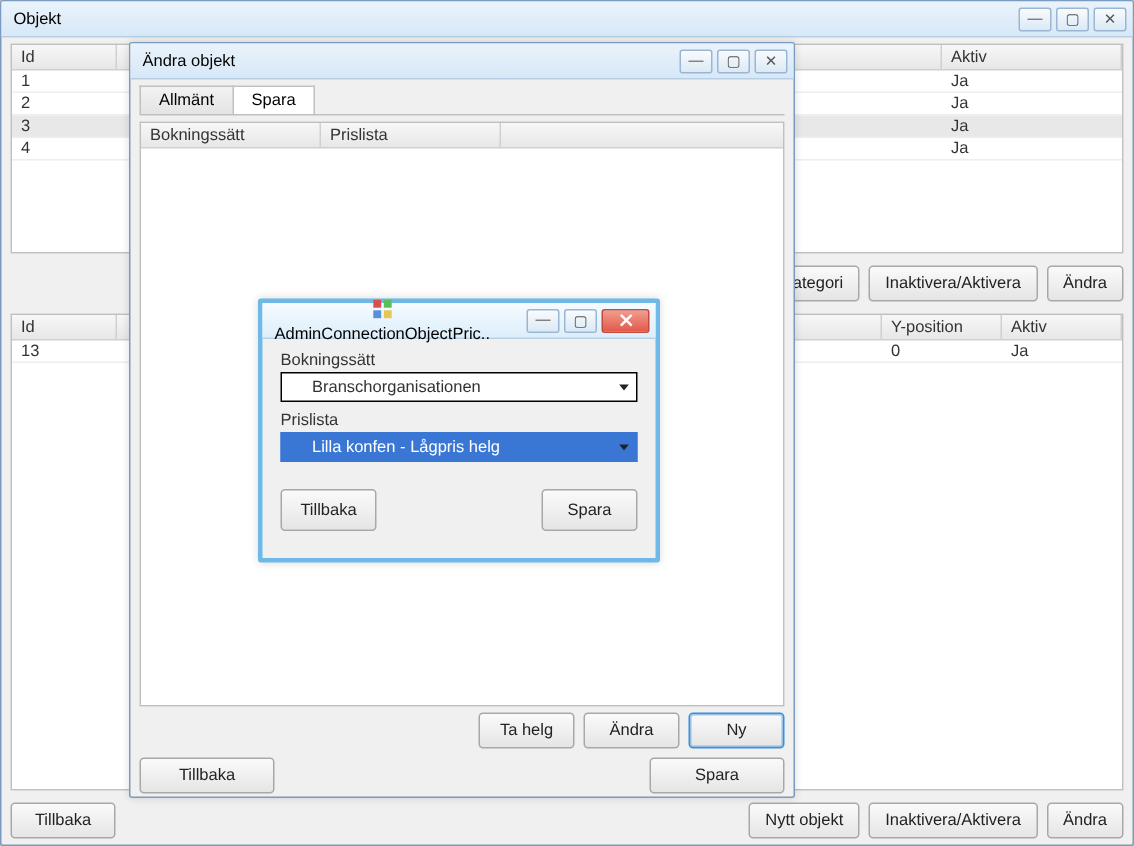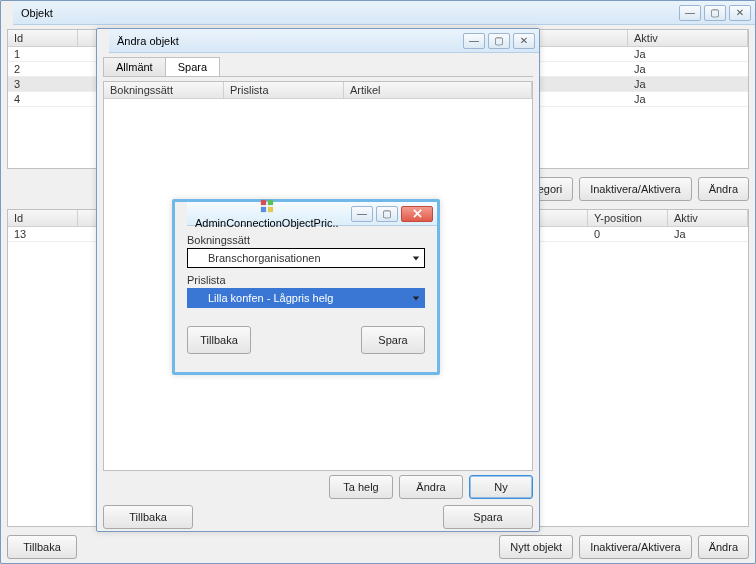--- a/index.html
+++ b/index.html
@@ -1,19 +1,19 @@
 <!DOCTYPE html>
 <html><head>
 <meta charset="utf-8">
 <style>
   * { box-sizing: border-box; margin: 0; padding: 0; font-family: "Segoe UI", Tahoma, sans-serif; font-size: 11px; }
   body { background: #ccc; width: 756px; height: 564px; overflow: hidden; }
 
   .win { position: absolute; background: #f0f0f0; border: 1px solid #7a9abf; border-radius: 2px; box-shadow: 0 0 6px rgba(0,0,0,.15); }
-  .titlebar { display: flex; align-items: center; justify-content: space-between; height: 24px; padding: 0 4px 0 8px; background: linear-gradient(#eaf3fb,#d7e8f7); border-bottom: 1px solid #b7cfe6; margin-left: 12px; }
+  .titlebar { display: flex; align-items: center; justify-content: space-between; height: 24px; padding: 0 4px 0 8px; background: linear-gradient(#eaf3fb,#d7e8f7); border-bottom: 1px solid #b7cfe6; }
   .winbtns { display: flex; gap: 3px; }
   .winbtn { width: 22px; height: 16px; background: linear-gradient(#f9fbfd,#dbe9f5); border: 1px solid #9bb6d3; border-radius: 2px; display:flex; align-items:center; justify-content:center; font-size:10px; color:#555; cursor:pointer; }
   .winbtn.close { background: linear-gradient(#f29c8f,#e05a4a); border-color:#c24a3c; color:#fff; }
   .winbtn svg { width:9px; height:9px; }
 
   .content { position: relative; padding: 4px 6px; height: calc(100% - 24px); }
   .grid { background:#fff; border:1px solid #c0c0c0; }
   .grid-header { display:flex; background:linear-gradient(#f7f7f7,#e7e7e7); border-bottom:1px solid #d0d0d0; }
   .grid-header .col { padding:2px 6px; border-right:1px solid #d0d0d0; color:#333; }
   .grid-row { display:flex; border-bottom:1px solid #eee; }
@@ -107,39 +107,38 @@
       <button class="btn" style="width:70px">Tillbaka</button>
       <div class="spacer"></div>
       <button class="btn">Nytt objekt</button>
       <button class="btn">Inaktivera/Aktivera</button>
       <button class="btn">Ändra</button>
     </div>
 
   </div>
 </div>
 
-<div class="win" style="left:96px;top:28px;width:444px;height:504px;">
+<div class="win" style="left:86px;top:28px;width:444px;height:504px;">
   <div class="titlebar">
     <span>Ändra objekt</span>
     <div class="winbtns">
       <div class="winbtn">—</div>
       <div class="winbtn">▢</div>
       <div class="winbtn">✕</div>
     </div>
   </div>
   <div class="content">
     <div class="tabstrip">
       <div class="tab">Allmänt</div>
       <div class="tab active">Spara</div>
     </div>
     <div class="grid" style="height:390px;">
       <div class="grid-header">
         <span class="col" style="width:120px">Bokningssätt</span>
         <span class="col" style="width:120px">Prislista</span>
-        <span class="col" style="flex:1">Artikel</span>
       </div>
     </div>
 
     <div class="row-btns" style="right:6px;top:422px;">
       <button class="btn" style="width:64px">Ta helg</button>
       <button class="btn" style="width:64px">Ändra</button>
       <button class="btn primary-outline" style="width:64px">Ny</button>
     </div>
 
     <div class="row-btns" style="left:6px;right:6px;bottom:2px;top:452px;justify-content:space-between;width:auto;">

